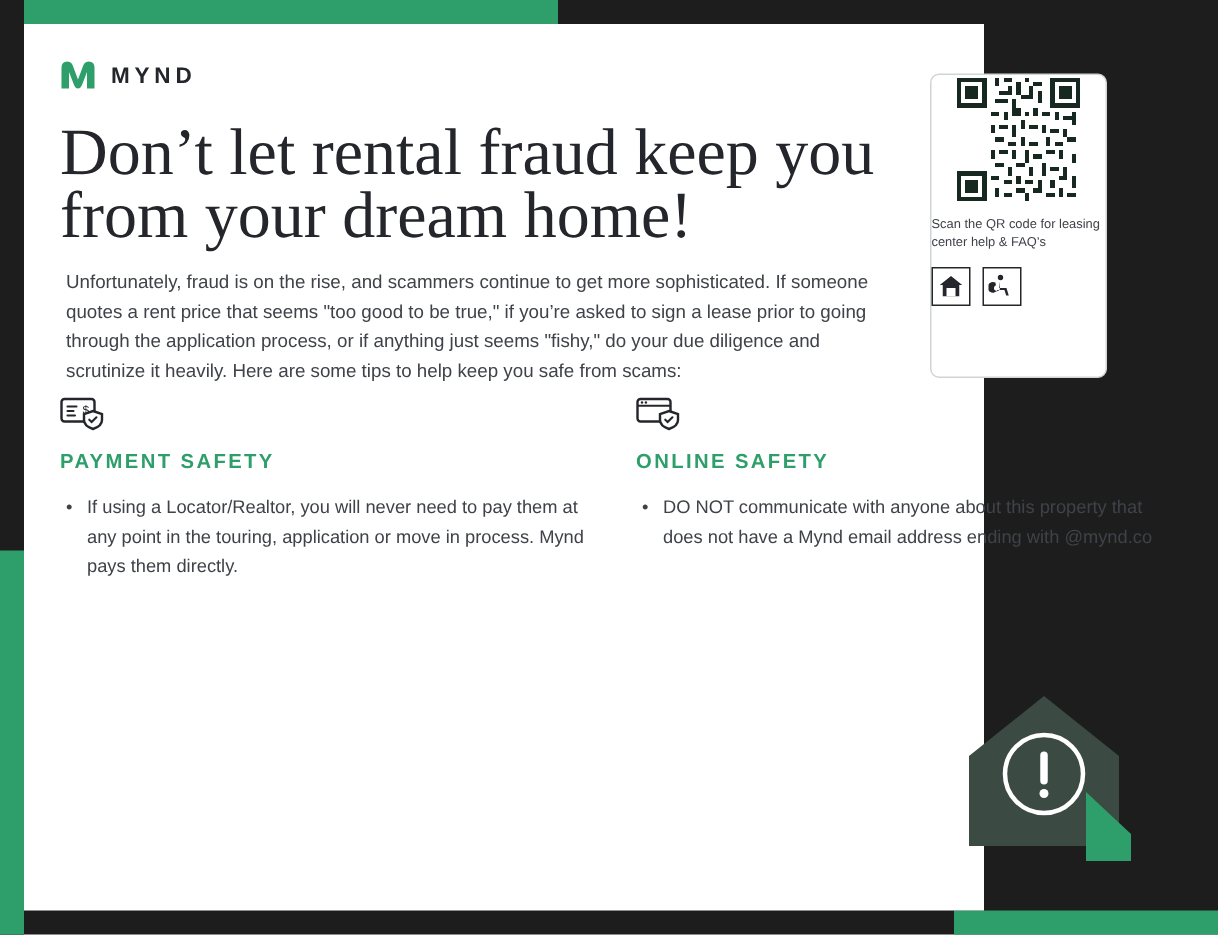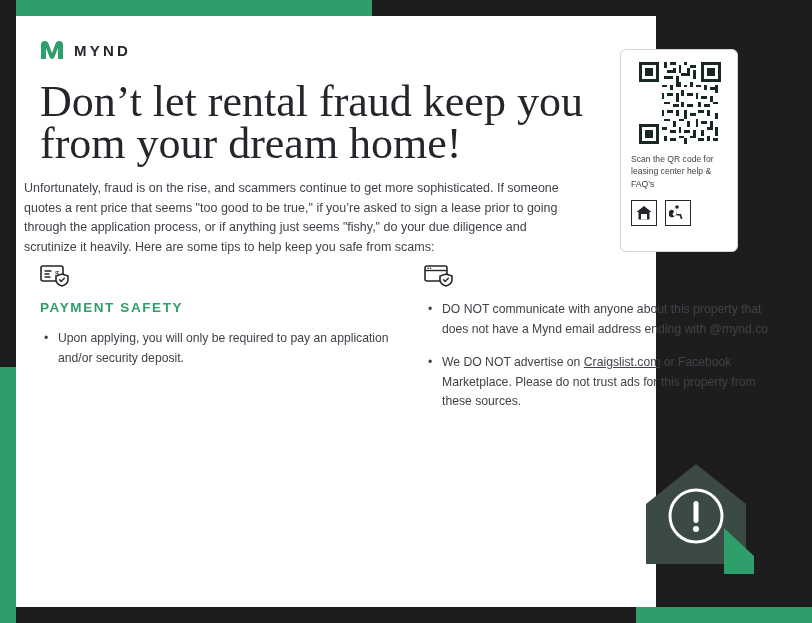--- a/index.html
+++ b/index.html
@@ -69,35 +69,34 @@
     width: 560px;
     font-family: "Liberation Serif", serif;
     font-size: 44px;
     line-height: 42px;
     color: #24262b;
     font-weight: normal;
   }
   
   .intro {
     position: absolute;
-    left: 8px; top: 163px;
+    left: 28px; top: 163px;
     width: 548px;
     font-size: 12.5px;
     line-height: 19.5px;
     color: #3f4248;
   }
   
   .qr-panel {
     position: absolute;
     left: 604px; top: 33px;
     width: 118px; height: 203px;
     border: 1px solid #cfd6d2;
     border-radius: 6px;
     background: #fff;
-    padding: 10px;
     box-sizing: border-box;
   }
   .qr-code {
     width: 98px; height: 82px;
     display: block;
     margin: 2px auto 0;
   }
   .qr-caption {
     margin-top: 9px;
     font-size: 8.6px;
@@ -305,38 +304,38 @@
       <svg width="32" height="24" viewBox="0 0 32 24">
         <rect x="1" y="2" width="22" height="15" rx="2" fill="none" stroke="#24262b" stroke-width="1.6"></rect>
         <path d="M5 7 h6 M5 10 h4 M5 13 h5" stroke="#24262b" stroke-width="1.4" stroke-linecap="round"></path>
         <text x="15" y="12" font-family="Liberation Sans, sans-serif" font-size="8" fill="#24262b">$</text>
         <path d="M22 10 l6 2 v4 c0 3 -3 5 -6 6 c-3 -1 -6 -3 -6 -6 v-4 z" fill="#ffffff" stroke="#24262b" stroke-width="1.6"></path>
         <path d="M19.5 15.8 l1.6 1.6 l3.2 -3.2" fill="none" stroke="#24262b" stroke-width="1.4" stroke-linecap="round"></path>
       </svg>
     </div>
     <div class="col-title">PAYMENT SAFETY</div>
     <ul class="tips">
-      <li>Upon applying, you will only be required to pay an application and/or security deposit.</li>
+      <li>If using a Locator/Realtor, you will never need to pay them at any point in the touring, application or move in process. Mynd pays them directly.</li>
     </ul>
   </div>
 
   <div class="col col-right">
     <div class="col-icon">
       <svg width="32" height="24" viewBox="0 0 32 24">
         <rect x="1" y="2" width="22" height="15" rx="2" fill="none" stroke="#24262b" stroke-width="1.6"></rect>
         <path d="M1 6.5 h22" stroke="#24262b" stroke-width="1.4"></path>
         <circle cx="4" cy="4.3" r="0.8" fill="#24262b"></circle>
         <circle cx="6.6" cy="4.3" r="0.8" fill="#24262b"></circle>
         <path d="M22 10 l6 2 v4 c0 3 -3 5 -6 6 c-3 -1 -6 -3 -6 -6 v-4 z" fill="#ffffff" stroke="#24262b" stroke-width="1.6"></path>
         <path d="M19.5 15.8 l1.6 1.6 l3.2 -3.2" fill="none" stroke="#24262b" stroke-width="1.4" stroke-linecap="round"></path>
       </svg>
     </div>
+    <div class="col-title">ONLINE SAFETY</div>
     <ul class="tips">
       <li>DO NOT communicate with anyone about this property that does not have a Mynd email address ending with @mynd.co</li>
-      <li><span>We DO NOT advertise on </span><a class="inline-link" href="#">Craigslist.com</a><span> or Facebook Marketplace. Please do not trust ads for this property from these sources.</span></li>
     </ul>
   </div>
 
   <div class="house">
     <svg width="120" height="120" viewBox="0 0 120 120">
       <path d="M60 8 L110 48 L110 108 L10 108 L10 48 Z" fill="#3c4a44"></path>
       <path d="M88 72 L118 100 L118 118 L88 118 Z" fill="#2e9e6b"></path>
       <circle cx="60" cy="60" r="26" fill="none" stroke="#ffffff" stroke-width="3"></circle>
       <rect x="57.5" y="45" width="5" height="22" rx="2.5" fill="#ffffff"></rect>
       <circle cx="60" cy="73" r="3" fill="#ffffff"></circle>

